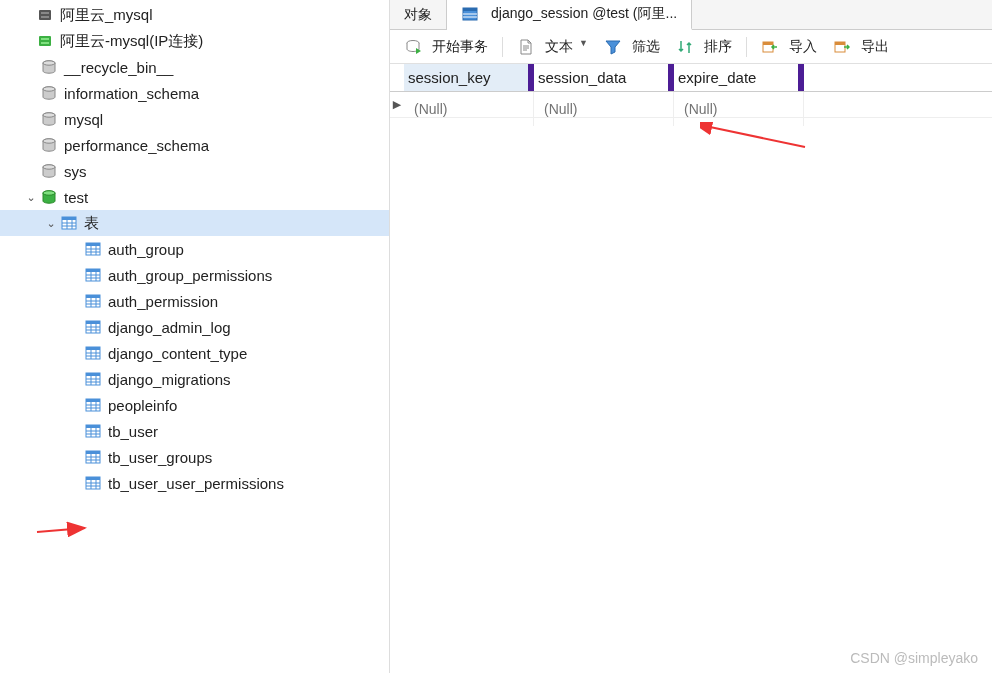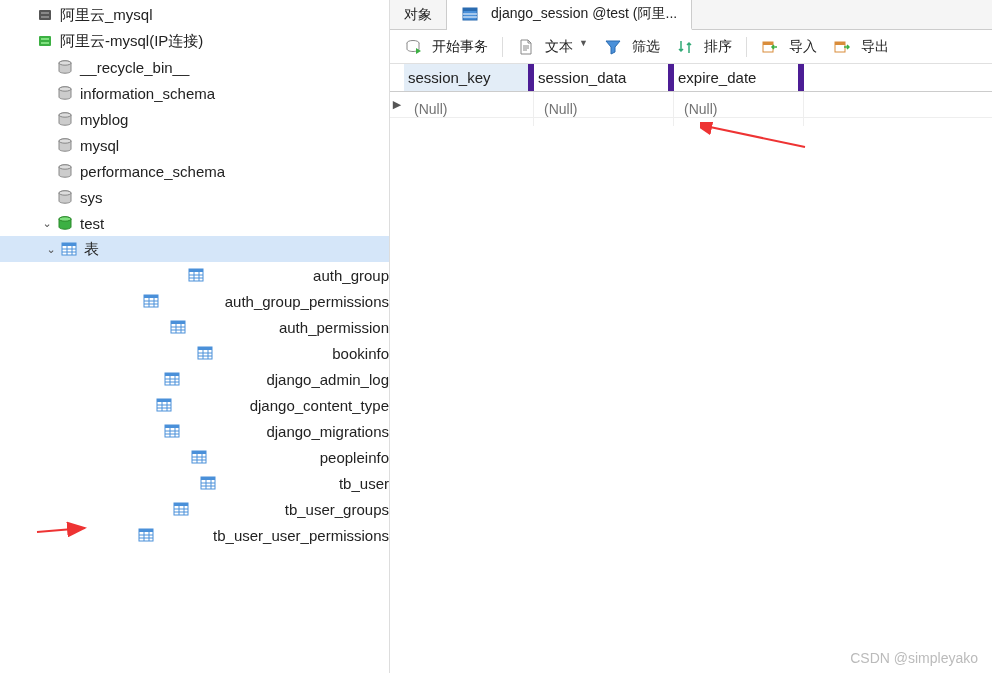--- a/index.html
+++ b/index.html
@@ -6,23 +6,23 @@
 body { font-family: "Microsoft YaHei", Arial, sans-serif; font-size: 14px; color: #222; background: #fff; width: 992px; height: 673px; overflow: hidden; position: relative; }
 .app { display: flex; height: 100%; }
 .sidebar { width: 390px; background: #fff; border-right: 1px solid #ddd; overflow-y: auto; padding-top: 2px; }
 .tree-row { display: flex; align-items: center; height: 26px; padding-left: 4px; cursor: pointer; white-space: nowrap; }
 .tree-row.selected { background: #d5e6f9; }
 .tw { display: inline-flex; width: 14px; justify-content: center; margin-right: 2px; color: #555; font-size: 11px; }
 .icon { display: inline-flex; width: 18px; height: 18px; align-items: center; justify-content: center; margin-right: 6px; }
 .icon svg { width: 16px; height: 16px; }
 .lbl { font-size: 15px; }
 .indent-0 { padding-left: 20px; }
-.indent-1 { padding-left: 40px; text-align: center; }
+.indent-1 { padding-left: 24px; text-align: center; }
 .indent-2 { padding-left: 44px; }
-.indent-3 { padding-left: 68px; justify-content: space-between; }
+.indent-3 { padding-left: 68px; }
 .main { flex: 1; display: flex; flex-direction: column; background: #fff; }
 .tabbar { display: flex; height: 30px; border-bottom: 1px solid #ccc; background: #f5f5f5; }
 .tab { display: flex; align-items: center; padding: 0 14px; border-right: 1px solid #ccc; font-size: 14px; cursor: pointer; gap: 6px; }
 .tab.active { background: #fff; border-bottom: 2px solid #fff; margin-bottom: -1px; }
 .toolbar { display: flex; align-items: center; height: 34px; padding: 0 8px; gap: 4px; border-bottom: 1px solid #e0e0e0; }
 .tbtn { display: flex; align-items: flex-start; gap: 4px; padding: 3px 6px; cursor: pointer; font-size: 14px; border-radius: 2px; }
 .tsep { width: 1px; height: 20px; background: #ddd; margin: 0 4px; }
 .grid { flex: 1; position: relative; }
 .grid-head { display: flex; height: 28px; border-bottom: 1px solid #ccc; }
 .gh-cell { border-right: 6px solid #4c1d95; display: flex; align-items: center; padding: 0 4px; font-size: 15px; }
@@ -88,53 +88,42 @@
       </div>
       <div class="tree-row indent-1">
         <span class="tw"></span>
         <span class="icon">
           <svg viewBox="0 0 16 16">
             <ellipse cx="8" cy="4" rx="6" ry="2.2" fill="#bbb" stroke="#888"></ellipse>
             <path d="M2 4v8c0 1.2 2.7 2.2 6 2.2s6-1 6-2.2V4" fill="#ccc" stroke="#888"></path>
             <ellipse cx="8" cy="4" rx="6" ry="2.2" fill="#ddd" stroke="#888"></ellipse>
           </svg>
         </span>
-        <span class="lbl">myblog</span>
+        <span class="lbl">mysql</span>
       </div>
       <div class="tree-row indent-1">
         <span class="tw"></span>
         <span class="icon">
           <svg viewBox="0 0 16 16">
             <ellipse cx="8" cy="4" rx="6" ry="2.2" fill="#bbb" stroke="#888"></ellipse>
             <path d="M2 4v8c0 1.2 2.7 2.2 6 2.2s6-1 6-2.2V4" fill="#ccc" stroke="#888"></path>
             <ellipse cx="8" cy="4" rx="6" ry="2.2" fill="#ddd" stroke="#888"></ellipse>
           </svg>
         </span>
-        <span class="lbl">mysql</span>
+        <span class="lbl">performance_schema</span>
       </div>
       <div class="tree-row indent-1">
         <span class="tw"></span>
         <span class="icon">
           <svg viewBox="0 0 16 16">
             <ellipse cx="8" cy="4" rx="6" ry="2.2" fill="#bbb" stroke="#888"></ellipse>
             <path d="M2 4v8c0 1.2 2.7 2.2 6 2.2s6-1 6-2.2V4" fill="#ccc" stroke="#888"></path>
             <ellipse cx="8" cy="4" rx="6" ry="2.2" fill="#ddd" stroke="#888"></ellipse>
           </svg>
         </span>
-        <span class="lbl">performance_schema</span>
-      </div>
-      <div class="tree-row indent-1">
-        <span class="tw"></span>
-        <span class="icon">
-          <svg viewBox="0 0 16 16">
-            <ellipse cx="8" cy="4" rx="6" ry="2.2" fill="#bbb" stroke="#888"></ellipse>
-            <path d="M2 4v8c0 1.2 2.7 2.2 6 2.2s6-1 6-2.2V4" fill="#ccc" stroke="#888"></path>
-            <ellipse cx="8" cy="4" rx="6" ry="2.2" fill="#ddd" stroke="#888"></ellipse>
-          </svg>
-        </span>
         <span class="lbl">sys</span>
       </div>
       <div class="tree-row indent-1">
         <span class="tw">⌄</span>
         <span class="icon">
           <svg viewBox="0 0 16 16">
             <ellipse cx="8" cy="4" rx="6" ry="2.2" fill="#5cc95c" stroke="#2a8a2a"></ellipse>
             <path d="M2 4v8c0 1.2 2.7 2.2 6 2.2s6-1 6-2.2V4" fill="#3cb043" stroke="#2a8a2a"></path>
             <ellipse cx="8" cy="4" rx="6" ry="2.2" fill="#7fe07f" stroke="#2a8a2a"></ellipse>
           </svg>
@@ -189,34 +178,20 @@
           <svg viewBox="0 0 16 16">
             <rect x="1" y="2" width="14" height="12" fill="#fff" stroke="#4a90d9"></rect>
             <rect x="1" y="2" width="14" height="3" fill="#4a90d9"></rect>
             <line x1="1" y1="8" x2="15" y2="8" stroke="#4a90d9"></line>
             <line x1="1" y1="11" x2="15" y2="11" stroke="#4a90d9"></line>
             <line x1="6" y1="5" x2="6" y2="14" stroke="#4a90d9"></line>
             <line x1="11" y1="5" x2="11" y2="14" stroke="#4a90d9"></line>
           </svg>
         </span>
         <span class="lbl">auth_permission</span>
-      </div>
-      <div class="tree-row indent-3">
-        <span class="tw"></span>
-        <span class="icon">
-          <svg viewBox="0 0 16 16">
-            <rect x="1" y="2" width="14" height="12" fill="#fff" stroke="#4a90d9"></rect>
-            <rect x="1" y="2" width="14" height="3" fill="#4a90d9"></rect>
-            <line x1="1" y1="8" x2="15" y2="8" stroke="#4a90d9"></line>
-            <line x1="1" y1="11" x2="15" y2="11" stroke="#4a90d9"></line>
-            <line x1="6" y1="5" x2="6" y2="14" stroke="#4a90d9"></line>
-            <line x1="11" y1="5" x2="11" y2="14" stroke="#4a90d9"></line>
-          </svg>
-        </span>
-        <span class="lbl">bookinfo</span>
       </div>
       <div class="tree-row indent-3">
         <span class="tw"></span>
         <span class="icon">
           <svg viewBox="0 0 16 16">
             <rect x="1" y="2" width="14" height="12" fill="#fff" stroke="#4a90d9"></rect>
             <rect x="1" y="2" width="14" height="3" fill="#4a90d9"></rect>
             <line x1="1" y1="8" x2="15" y2="8" stroke="#4a90d9"></line>
             <line x1="1" y1="11" x2="15" y2="11" stroke="#4a90d9"></line>
             <line x1="6" y1="5" x2="6" y2="14" stroke="#4a90d9"></line>

